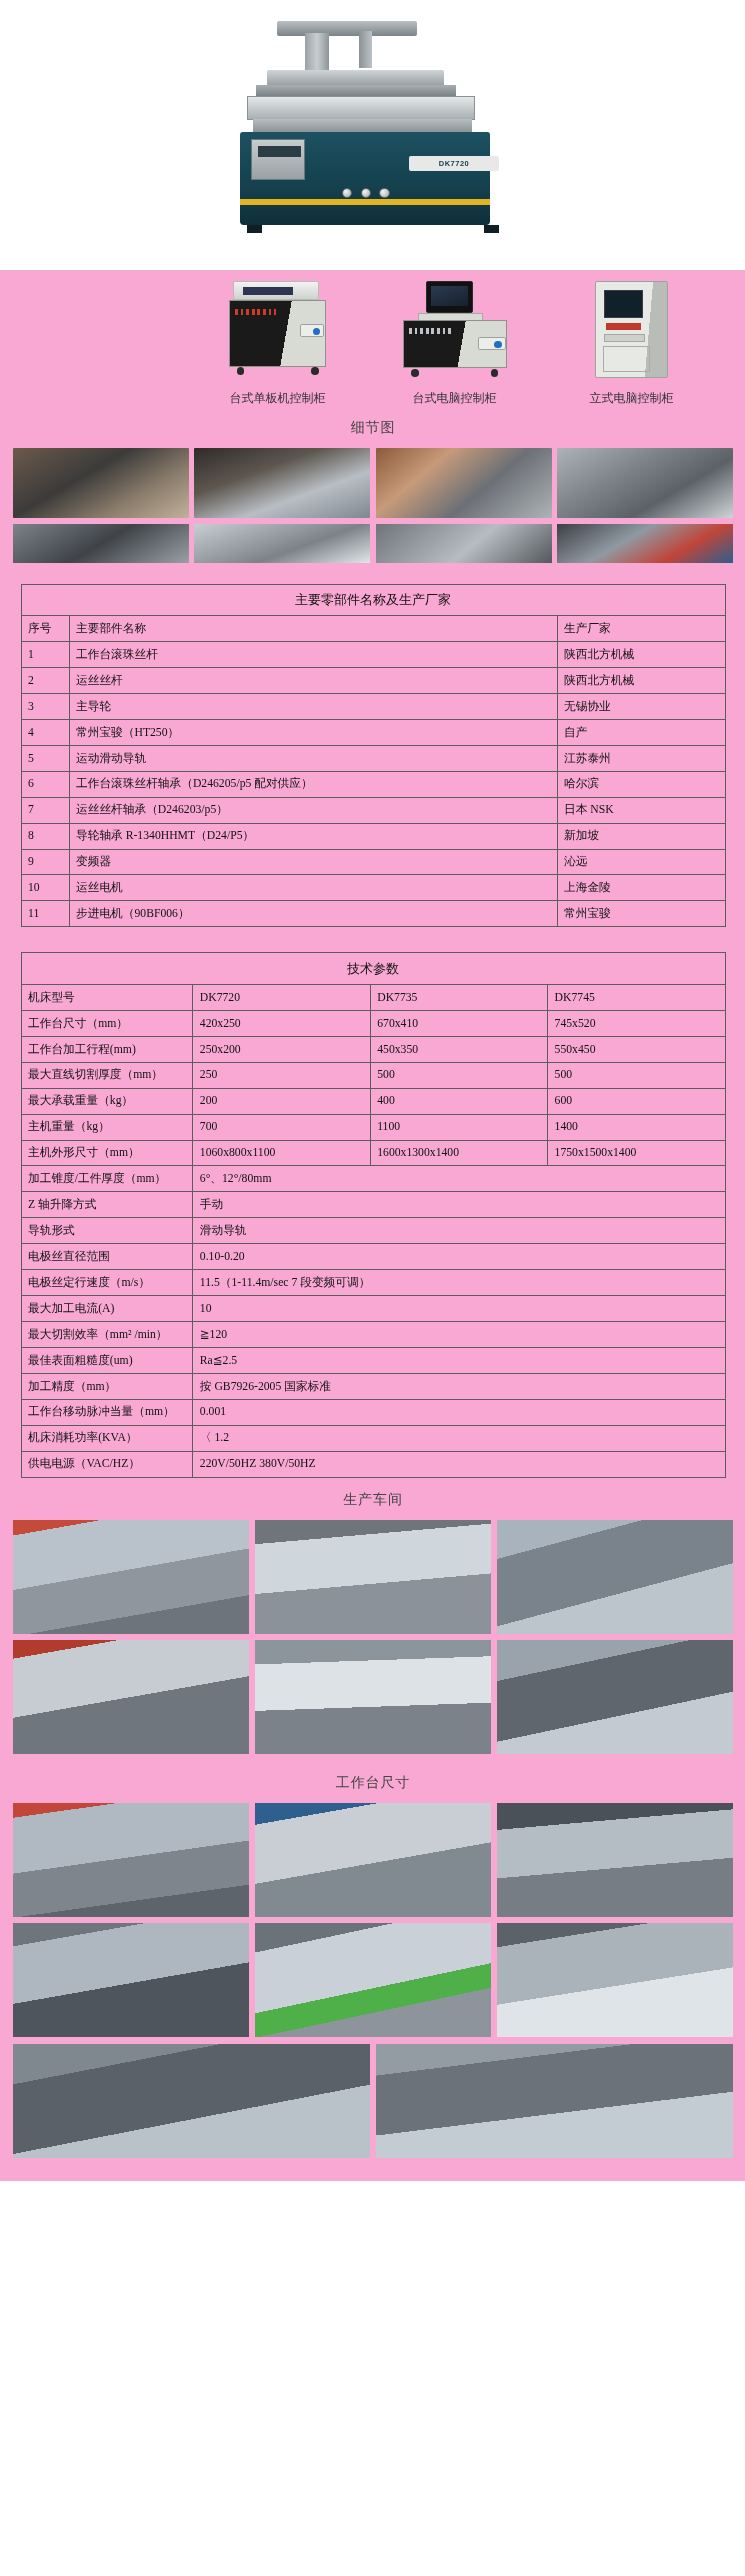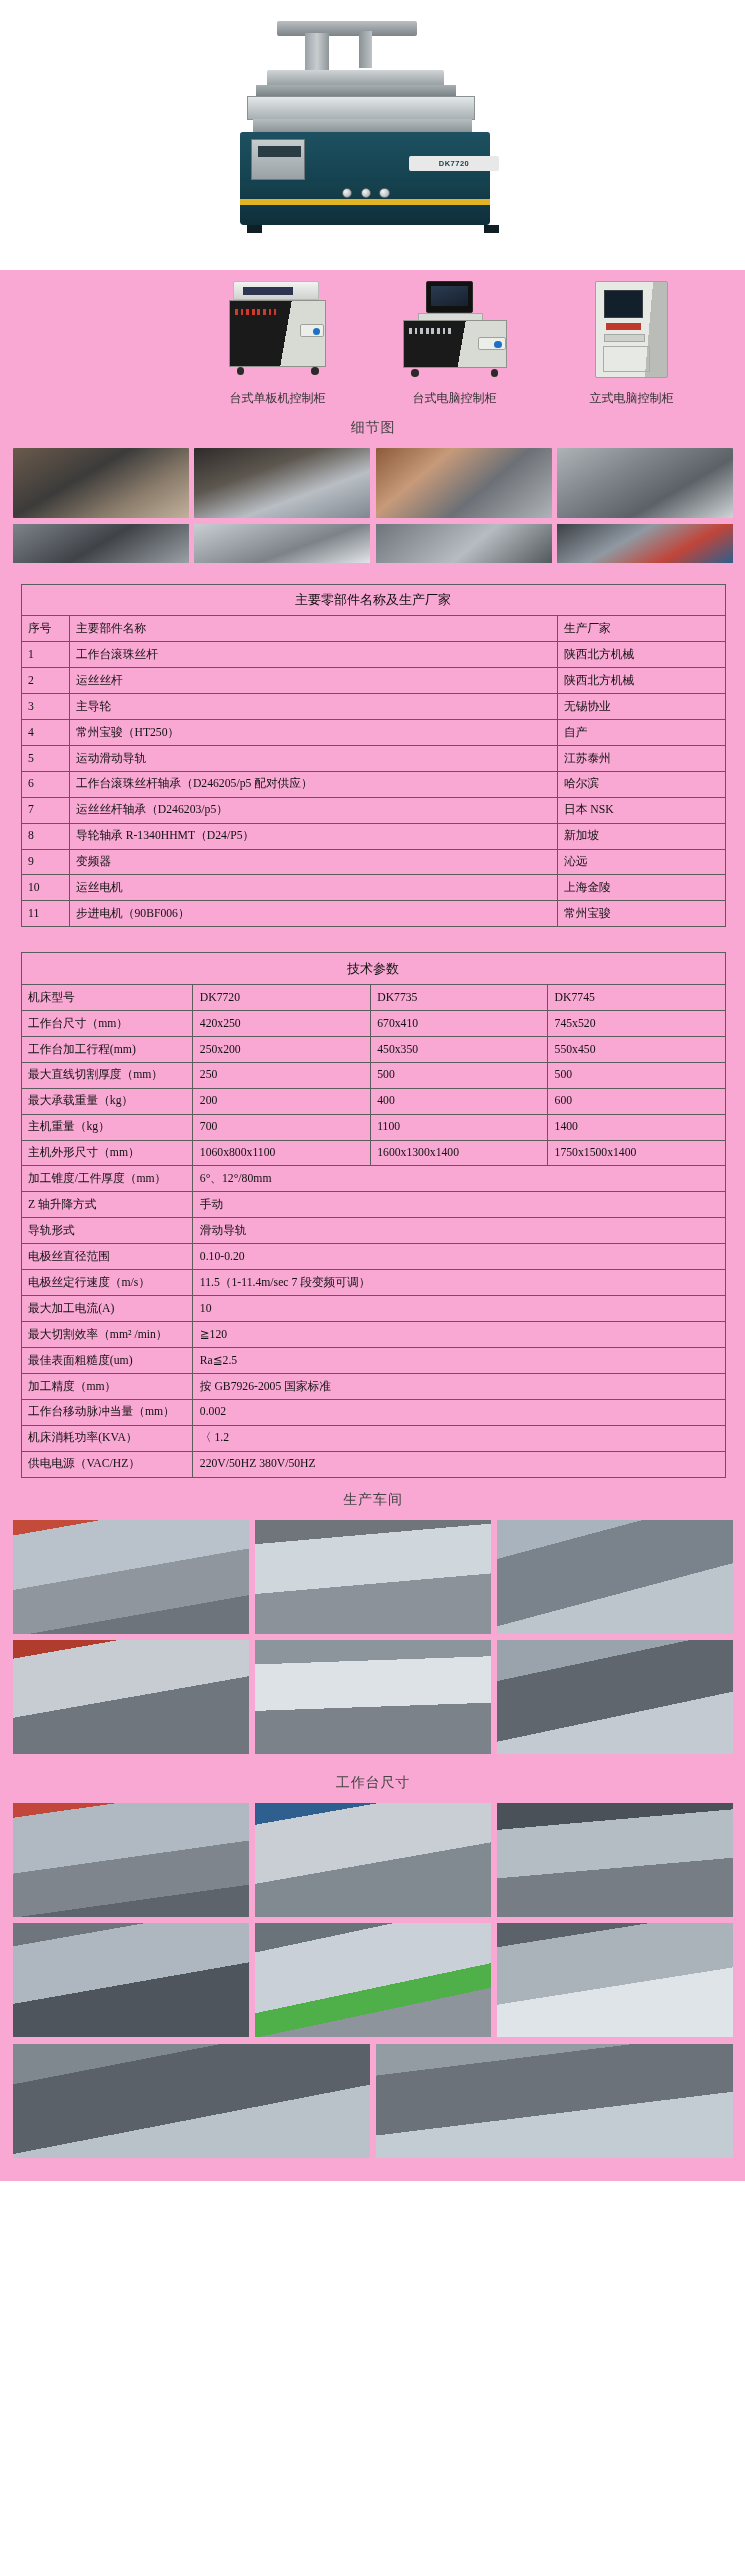--- a/index.html
+++ b/index.html
@@ -526,21 +526,21 @@
         <tr>
             <td class="lbl">最佳表面粗糙度(um)</td>
             <td colspan="3">Ra≦2.5</td>
           </tr>
         <tr>
             <td class="lbl">加工精度（mm）</td>
             <td colspan="3">按 GB7926-2005 国家标准</td>
           </tr>
         <tr>
             <td class="lbl">工作台移动脉冲当量（mm）</td>
-            <td colspan="3">0.002</td>
+            <td colspan="3">0.001</td>
           </tr>
         <tr>
             <td class="lbl">机床消耗功率(KVA）</td>
             <td colspan="3">〈 1.2</td>
           </tr>
         <tr>
             <td class="lbl">供电电源（VAC/HZ）</td>
             <td colspan="3">220V/50HZ          380V/50HZ</td>
           </tr>
       </tbody>

